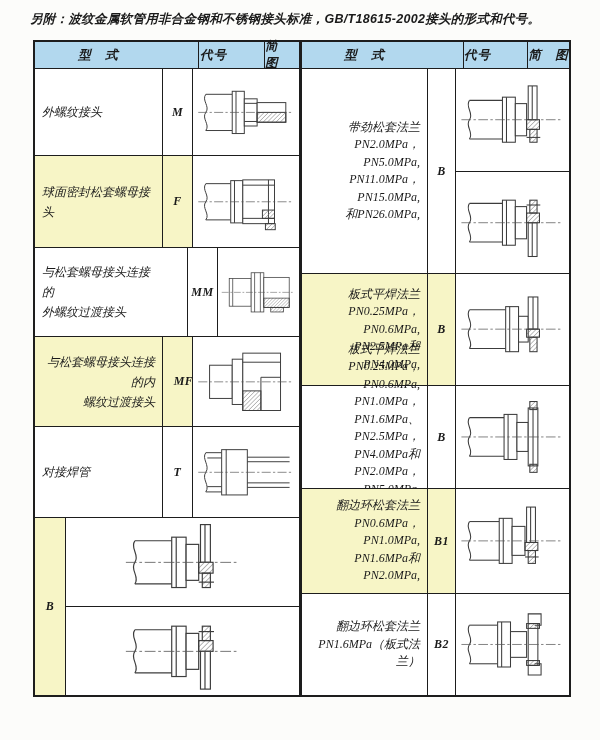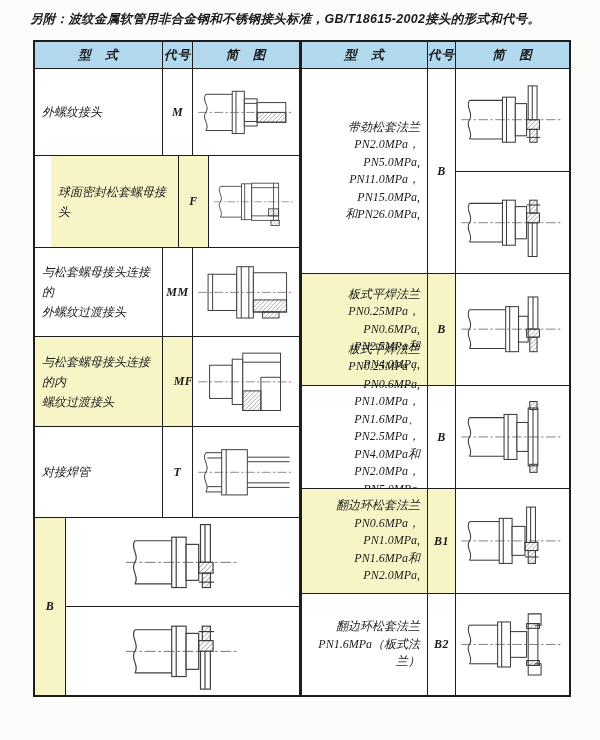--- a/index.html
+++ b/index.html
@@ -28,20 +28,21 @@
   }
   #left-table{left:33px;width:264px;}
   #right-table{left:300px;width:267px;}
   .row{display:flex;box-sizing:border-box;}
   .row + .row{border-top:1.5px solid var(--border);}
   .thead{
     background:var(--header-bg);
     font-family:"Liberation Sans","DejaVu Sans",sans-serif;
     font-weight:bold;font-size:12.5px;
     border-bottom:0;
+    gap:36px;
   }
   .cell{box-sizing:border-box;min-width:0;}
   .cell + .cell{border-left:1.5px solid var(--border);}
   .thead .cell{display:flex;align-items:center;justify-content:center;letter-spacing:1px;}
   .type-cell{
     display:flex;flex-direction:column;justify-content:center;
     padding:4px 7px;font-size:12px;
   }
   #left-table .type-cell{line-height:20px;}
   #right-table .type-cell{line-height:17.5px;text-align:right;}
@@ -92,21 +93,21 @@
                 <line x1="64" y1="34" x2="81" y2="34"></line>
                 <line x1="64" y1="58" x2="81" y2="58"></line>
                 <rect x="81" y="33" width="38" height="26" fill="#fff"></rect>
                 <rect x="81" y="46" width="38" height="13" fill="url(#hatch)"></rect>
                 <line x1="3" y1="46" x2="129" y2="46" stroke="#555" stroke-width="0.9" stroke-dasharray="12 3 3 3"></line>
               </g>
             </svg>
           </div>
         </div>
       </div>
-      <div class="row" style="height: 92px; padding-left: 16px;">
+      <div class="row" style="height: 92px;">
         <div class="cell type-cell hl" style="width: 127px;">
           <div>球面密封松套螺母接头</div>
         </div>
         <div class="cell code-cell hl" style="width: 30px;">F</div>
         <div class="cell sketch-cell">
           <div class="diagram">
             <svg viewBox="0 0 132 92" preserveAspectRatio="xMidYMid meet">
               <g fill="none" stroke="#3c3c3c" stroke-width="1.3">
                 <path d="M13,22 C7,30 19,38 13,46 C7,54 19,62 13,70"></path>
                 <line x1="13" y1="22" x2="46" y2="22"></line>
@@ -123,40 +124,40 @@
               </g>
             </svg>
           </div>
         </div>
       </div>
       <div class="row" style="height: 89px;">
         <div class="cell type-cell" style="width: 127px;">
           <div>与松套螺母接头连接的</div>
           <div>外螺纹过渡接头</div>
         </div>
-        <div class="cell code-cell" style="width: 30px;">MM</div>
+        <div class="cell code-cell" style="width: 30px; margin-left: 25px;">MM</div>
         <div class="cell sketch-cell">
           <div class="diagram">
             <svg viewBox="0 0 132 92" preserveAspectRatio="xMidYMid meet">
               <g fill="none" stroke="#3c3c3c" stroke-width="1.3">
                 <rect x="16" y="22" width="38" height="48" fill="#fff"></rect>
                 <line x1="22" y1="22" x2="22" y2="70"></line>
                 <rect x="54" y="12" width="22" height="68" fill="#fff"></rect>
                 <line x1="60" y1="12" x2="60" y2="80"></line>
                 <line x1="70" y1="12" x2="70" y2="80"></line>
                 <rect x="76" y="20" width="44" height="52" fill="#fff"></rect>
                 <rect x="76" y="56" width="44" height="16" fill="url(#hatch)"></rect>
                 <rect x="88" y="72" width="22" height="8" fill="url(#hatch)"></rect>
                 <line x1="3" y1="46" x2="129" y2="46" stroke="#555" stroke-width="0.9" stroke-dasharray="12 3 3 3"></line>
               </g>
             </svg>
           </div>
         </div>
       </div>
-      <div class="row" style="height: 90px;">
+      <div class="row" style="height: 90px; text-align: right;">
         <div class="cell type-cell hl" style="width: 127px;">
           <div>与松套螺母接头连接的内</div>
           <div>螺纹过渡接头</div>
         </div>
         <div class="cell code-cell hl" style="width: 30px; padding-left: 12px;">MF</div>
         <div class="cell sketch-cell">
           <div class="diagram">
             <svg viewBox="0 0 132 92" preserveAspectRatio="xMidYMid meet">
               <g fill="none" stroke="#3c3c3c" stroke-width="1.3">
                 <rect x="18" y="24" width="30" height="44" fill="#fff"></rect>

